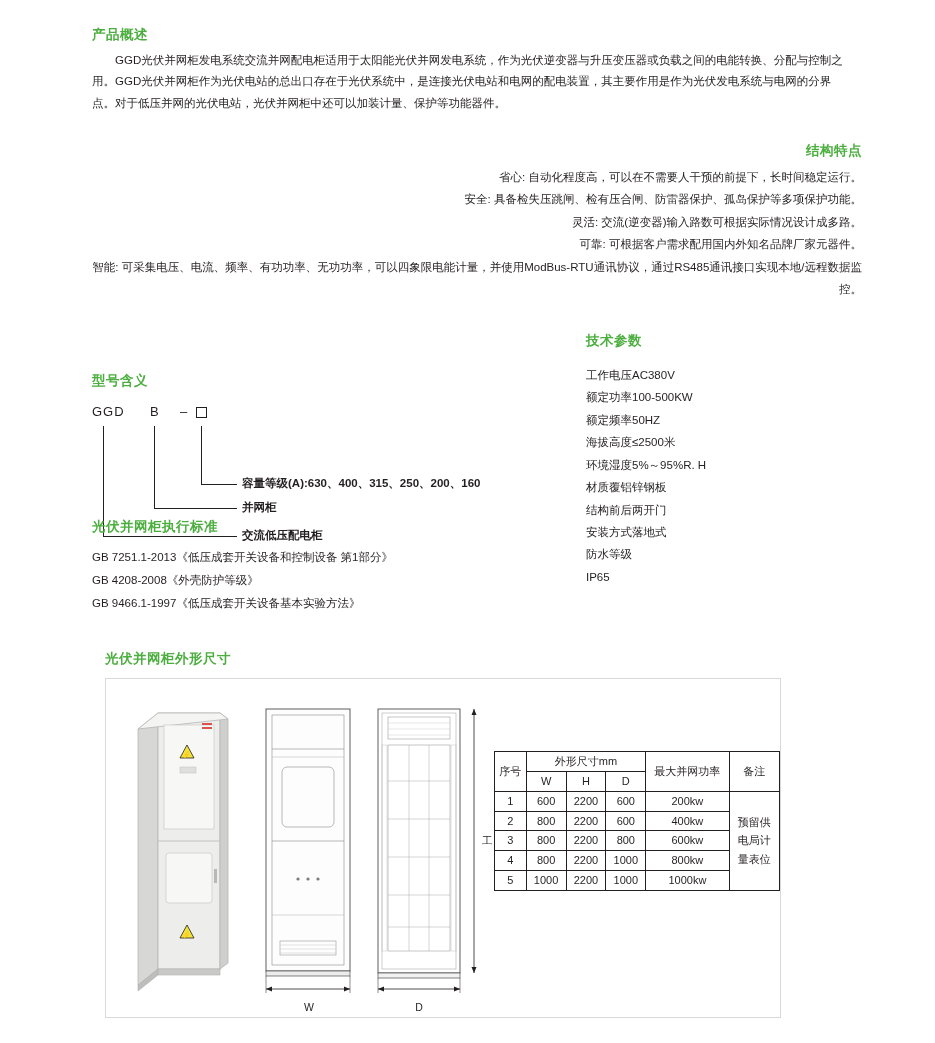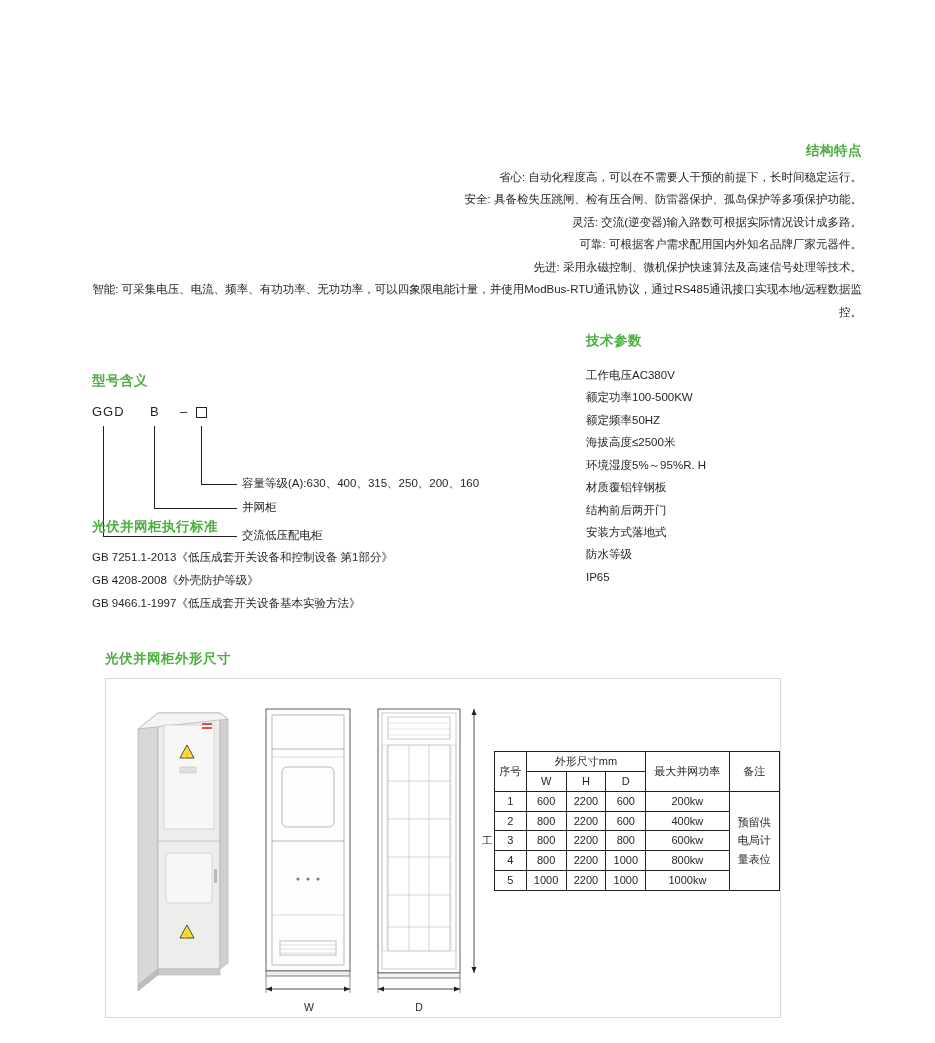--- a/index.html
+++ b/index.html
@@ -51,21 +51,21 @@
     height: 22px;
   }
   .mc-g { position: absolute; left: 0; top: 0; }
   .mc-b { position: absolute; left: 58px; top: 0; }
   .mc-d { position: absolute; left: 88px; top: 0; }
   .mc-sq {
     position: absolute; left: 104px; top: 3px;
     width: 11px; height: 11px;
     border: 1px solid #231f20;
   }
-  .leaders { position: relative; height: 130px; }
+  .leaders { position: relative; height: 130px; font-weight: bold; }
   .vline { position: absolute; width: 1px; background: #231f20; }
   .hline { position: absolute; height: 1px; background: #231f20; }
   .leader-label {
     position: absolute;
     font-size: 11.5px;
     white-space: nowrap;
   }
 
   
   #tech { position: absolute; left: 586px; top: 332px; width: 320px; }
@@ -115,42 +115,42 @@
   .c-h { width: 62px; }
   .c-d { width: 62px; }
   .c-p { width: 112px; }
   .c-r { width: 66px; }
 </style>
 </head>
 <body>
 
 <div class="page">
 
+  <section id="overview">
+    <div class="sec-title">产品概述</div>
+    <p class="body-text indent">GGD光伏并网柜发电系统交流并网配电柜适用于太阳能光伏并网发电系统，作为光伏逆变器与升压变压器或负载之间的电能转换、分配与控制之用。GGD光伏并网柜作为光伏电站的总出口存在于光伏系统中，是连接光伏电站和电网的配电装置，其主要作用是作为光伏发电系统与电网的分界点。对于低压并网的光伏电站，光伏并网柜中还可以加装计量、保护等功能器件。</p>
+  </section>
 
   <section id="features">
     <div class="sec-title">结构特点</div>
     <div class="feat-row">
       <span>省心:</span>
       <span>自动化程度高，可以在不需要人干预的前提下，长时间稳定运行。</span>
     </div>
     <div class="feat-row">
       <span>安全:</span>
       <span>具备检失压跳闸、检有压合闸、防雷器保护、孤岛保护等多项保护功能。</span>
     </div>
     <div class="feat-row">
       <span>灵活:</span>
       <span>交流(逆变器)输入路数可根据实际情况设计成多路。</span>
     </div>
     <div class="feat-row">
       <span>可靠:</span>
       <span>可根据客户需求配用国内外知名品牌厂家元器件。</span>
-    </div>
-    <div class="feat-row">
-      <span>先进:</span>
-      <span>采用永磁控制、微机保护快速算法及高速信号处理等技术。</span>
     </div>
     <div class="feat-row">
       <span>智能:</span>
       <span>可采集电压、电流、频率、有功功率、无功功率，可以四象限电能计量，并使用ModBus-RTU通讯协议，通过RS485通讯接口实现本地/远程数据监控。</span>
     </div>
   </section>
 
   <section id="model">
     <div class="sec-title">型号含义</div>
 

